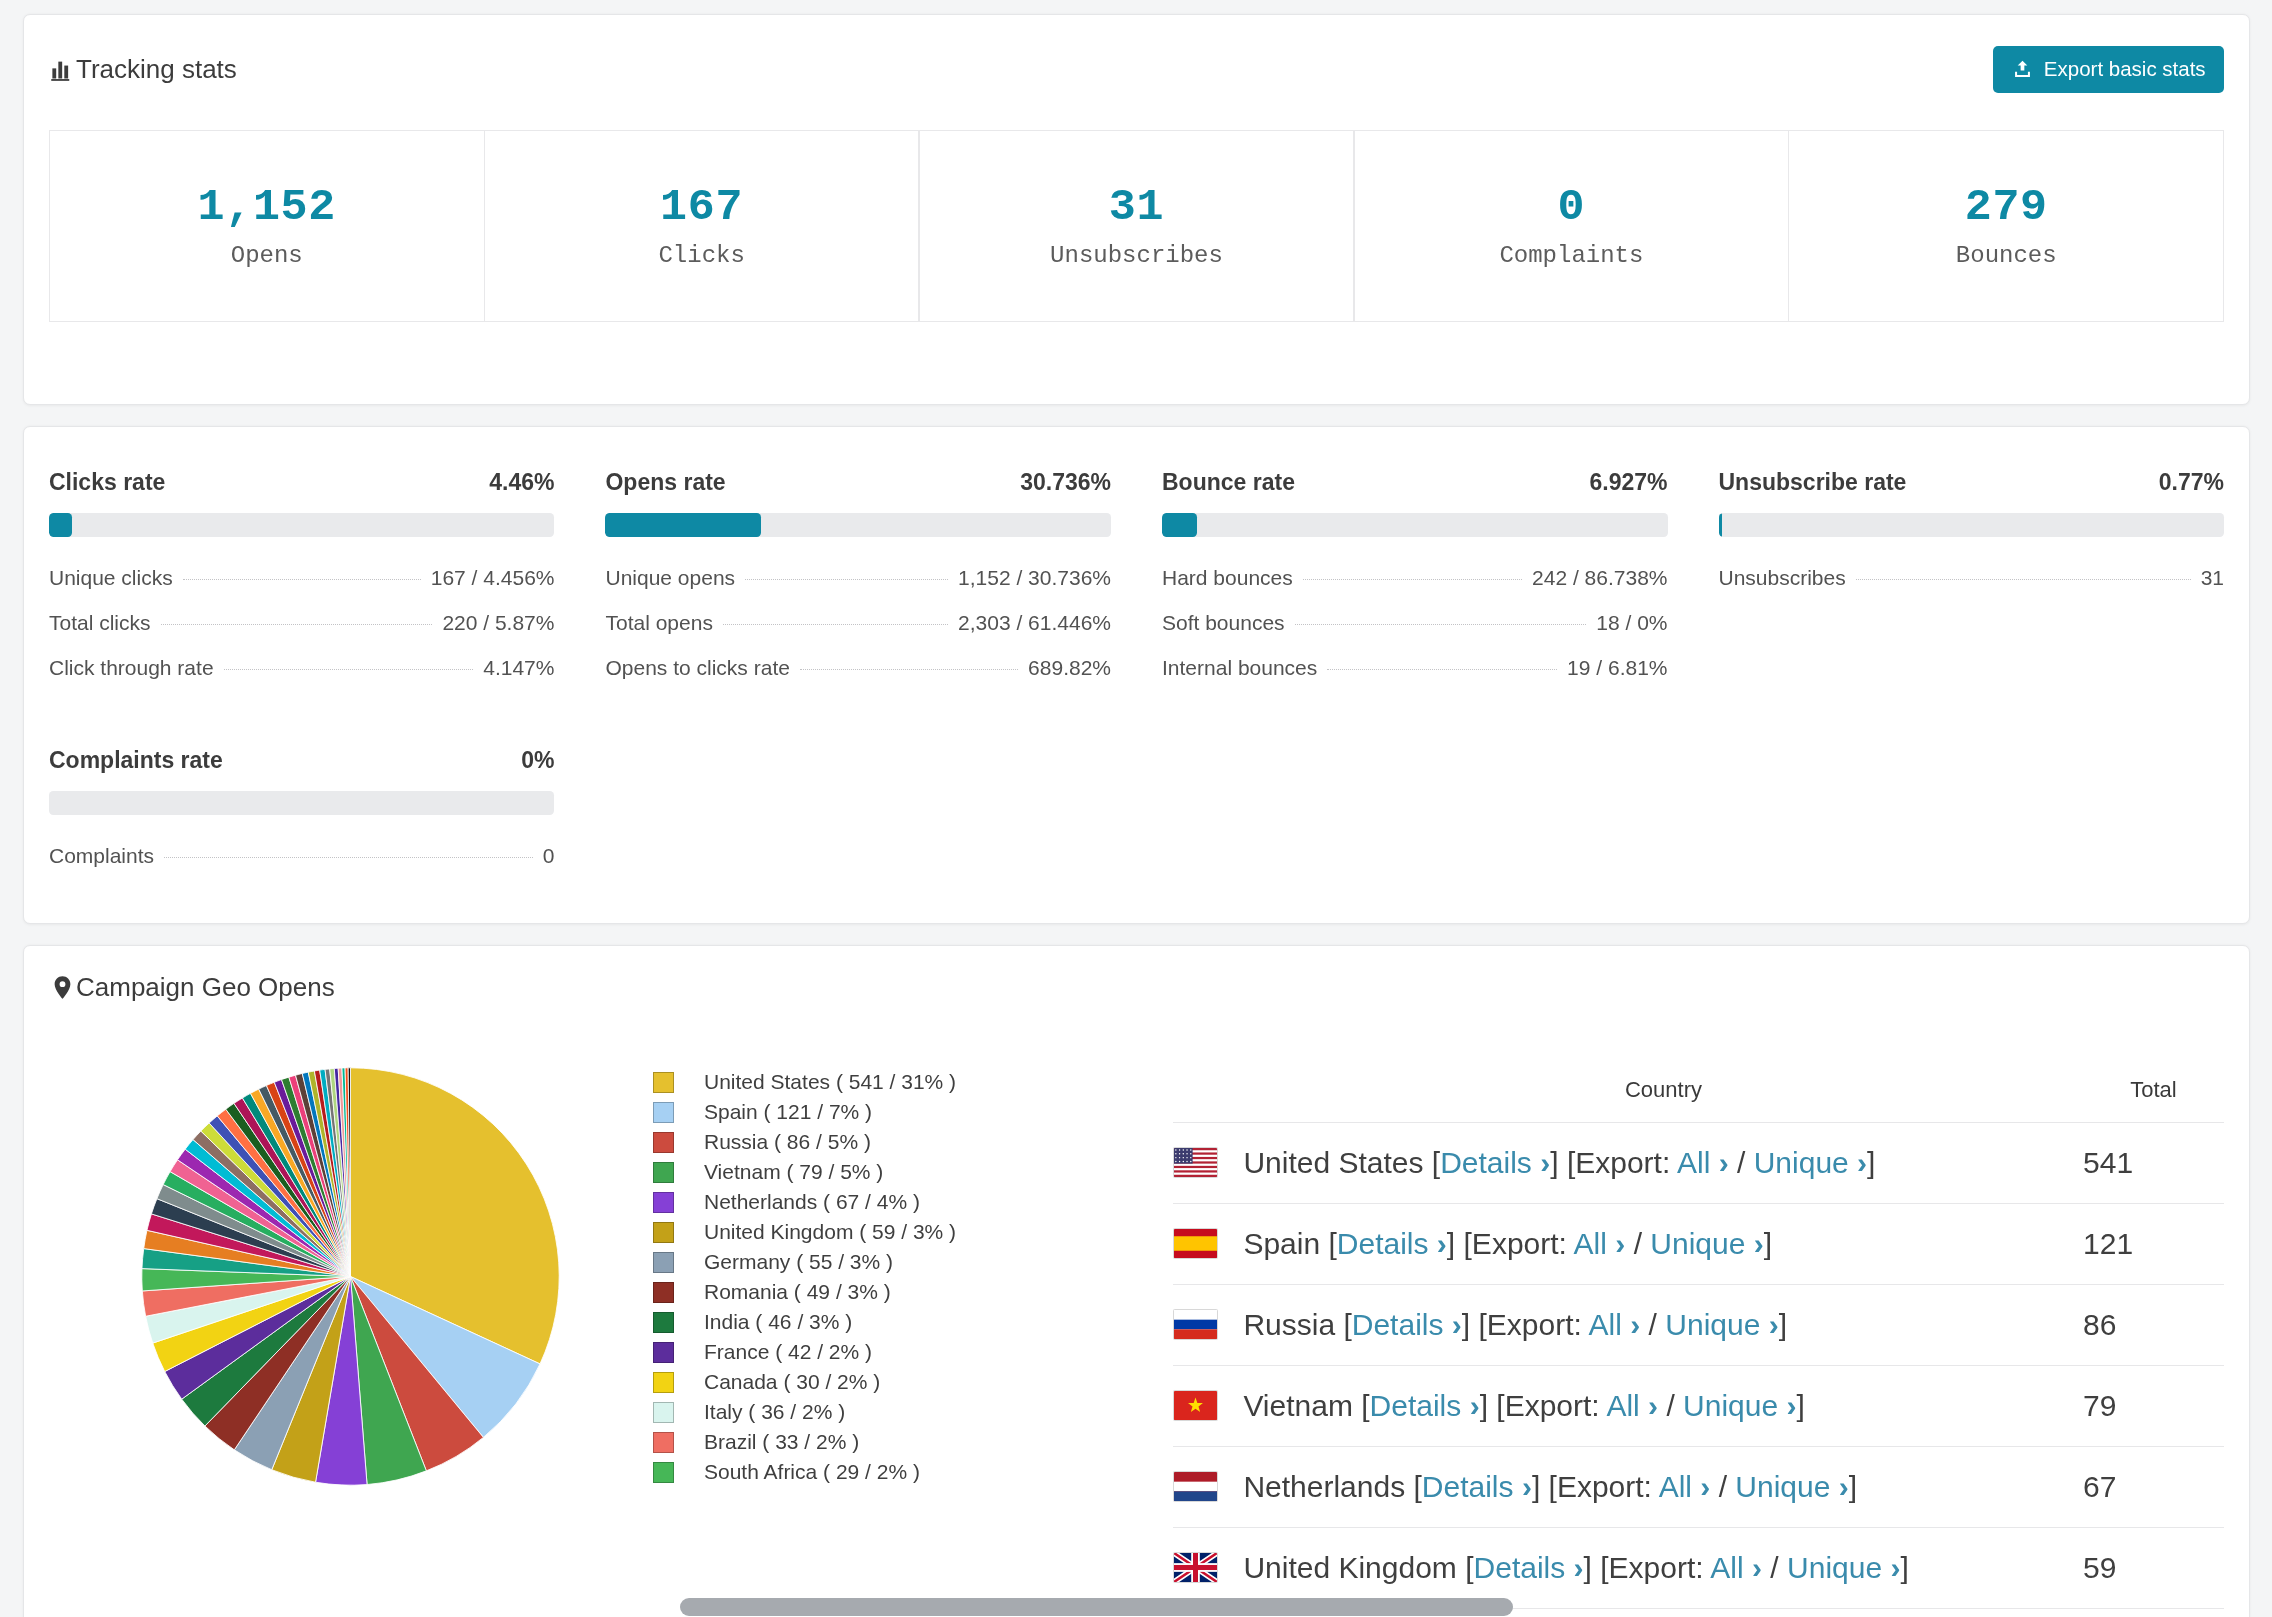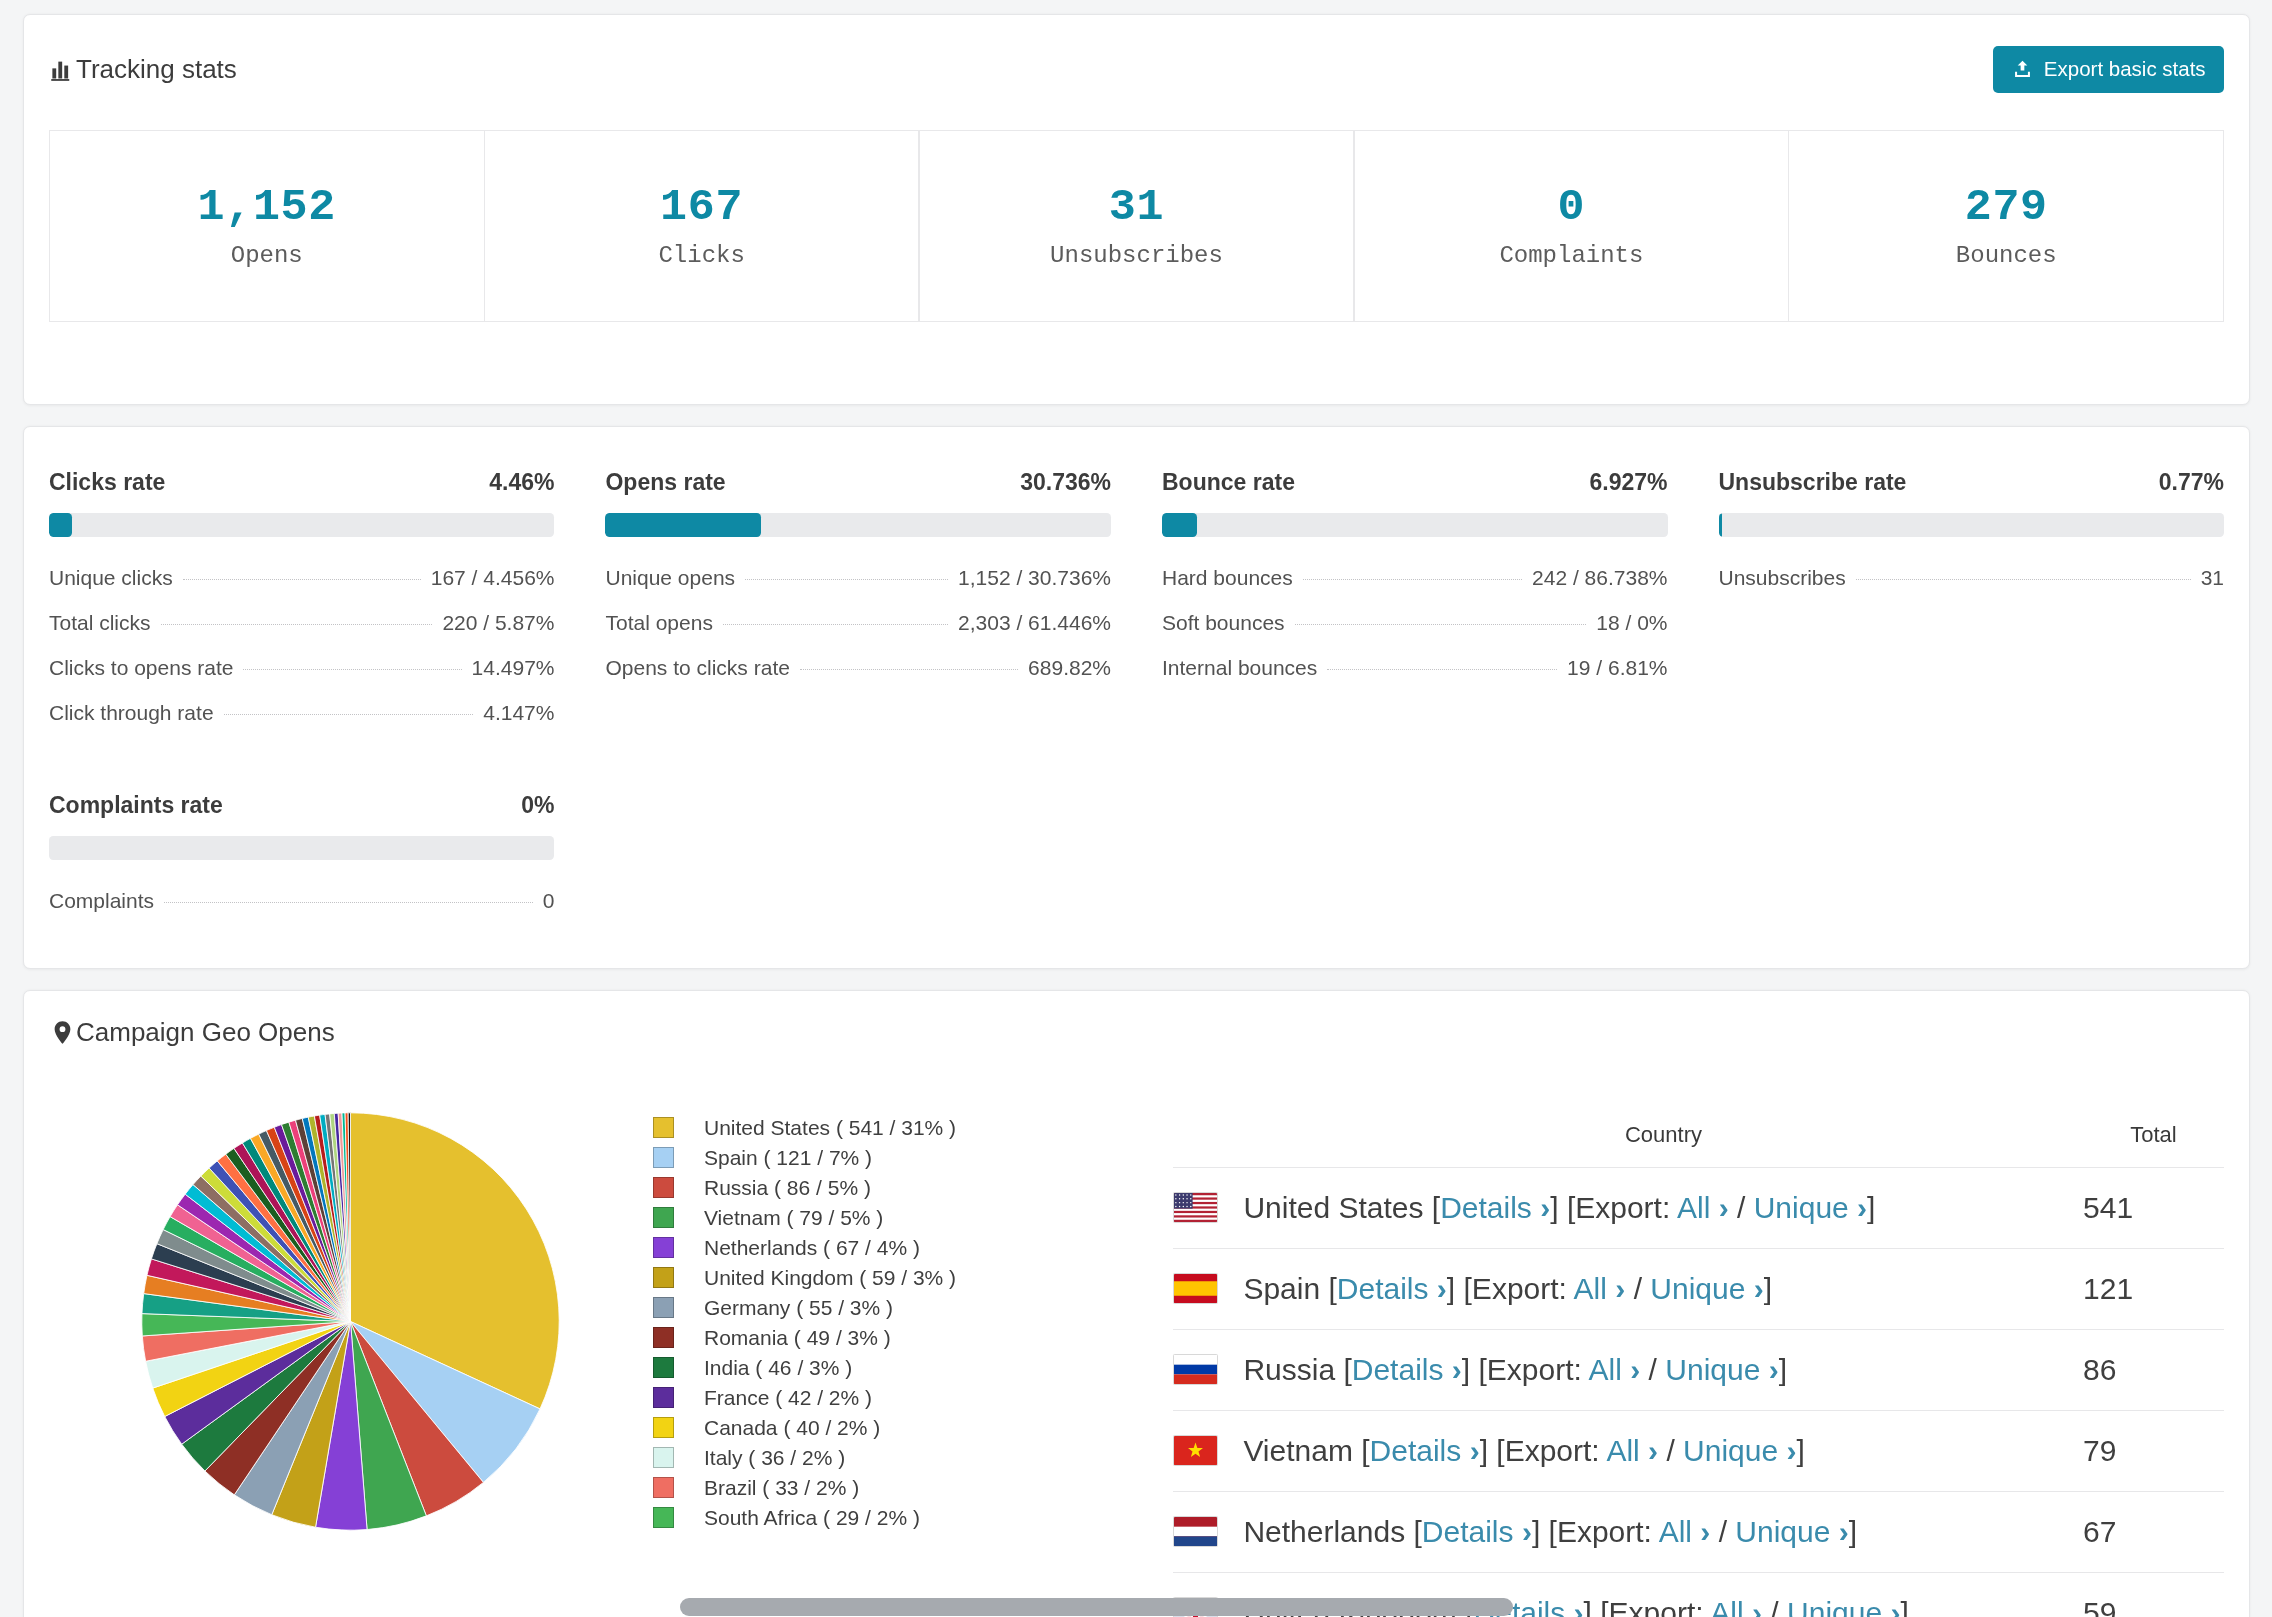--- a/index.html
+++ b/index.html
@@ -139,25 +139,20 @@
           <div class="rate-rows">
             <div class="rate-row">
               <span class="rate-row-label">Unique clicks</span>
               <span class="leader"></span>
               <span class="rate-row-value">167 / 4.456%</span>
             </div>
             <div class="rate-row">
               <span class="rate-row-label">Total clicks</span>
               <span class="leader"></span>
               <span class="rate-row-value">220 / 5.87%</span>
-            </div>
-            <div class="rate-row">
-              <span class="rate-row-label">Clicks to opens rate</span>
-              <span class="leader"></span>
-              <span class="rate-row-value">14.497%</span>
             </div>
             <div class="rate-row">
               <span class="rate-row-label">Click through rate</span>
               <span class="leader"></span>
               <span class="rate-row-value">4.147%</span>
             </div>
           </div>
         </div>
         <div class="rate-block">
           <div class="rate-head">
@@ -345,21 +340,21 @@
             <li>
               <span class="swatch" style="background:#1d7a3e"></span>
               <span class="legend-label">India ( 46 / 3% )</span>
             </li>
             <li>
               <span class="swatch" style="background:#5c2d9c"></span>
               <span class="legend-label">France ( 42 / 2% )</span>
             </li>
             <li>
               <span class="swatch" style="background:#f2d313"></span>
-              <span class="legend-label">Canada ( 40 / 2% )</span>
+              <span class="legend-label">Canada ( 30 / 2% )</span>
             </li>
             <li>
               <span class="swatch" style="background:#d9f4ee"></span>
               <span class="legend-label">Italy ( 36 / 2% )</span>
             </li>
             <li>
               <span class="swatch" style="background:#ef6e62"></span>
               <span class="legend-label">Brazil ( 33 / 2% )</span>
             </li>
             <li>

